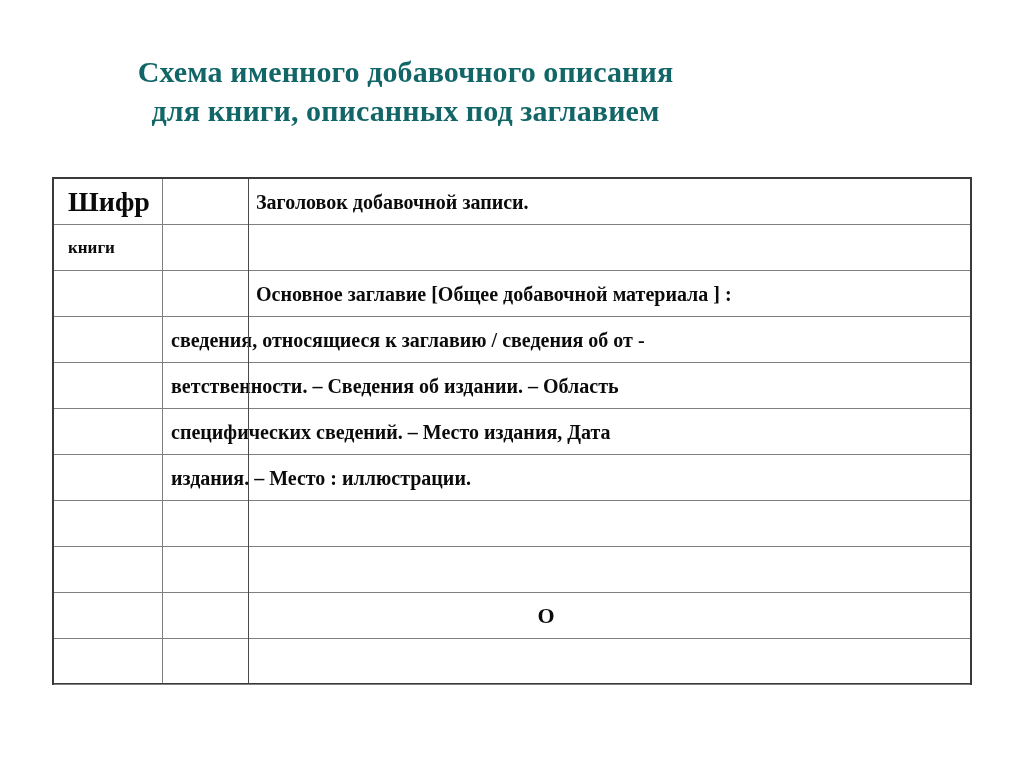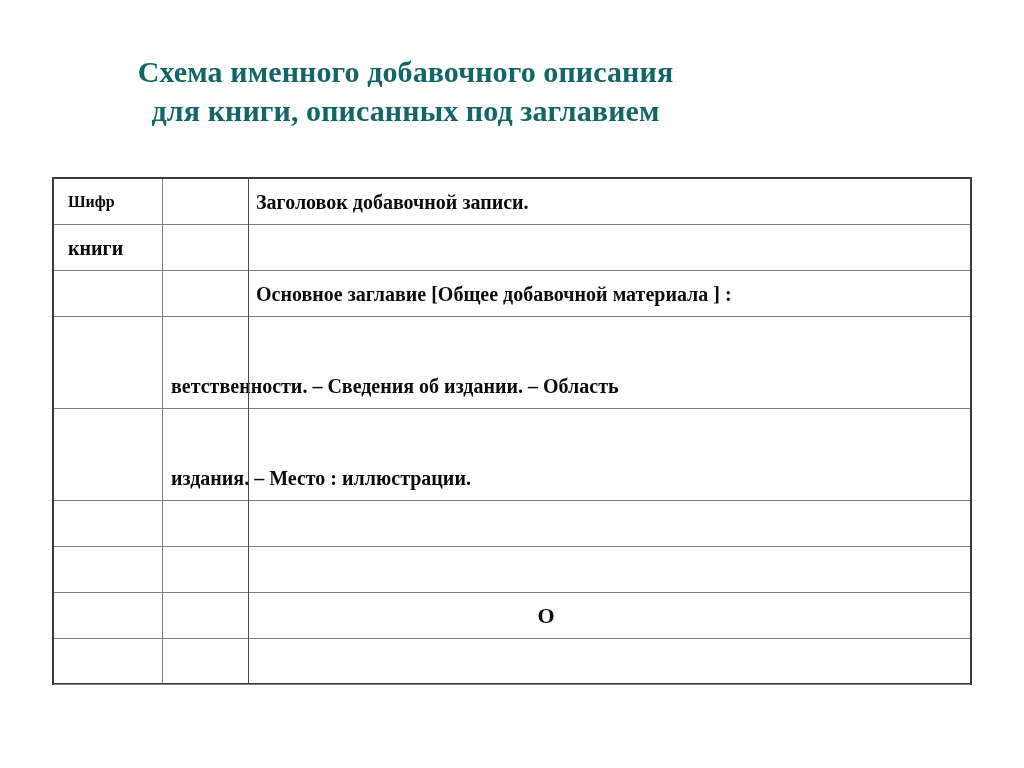--- a/index.html
+++ b/index.html
@@ -73,25 +73,25 @@
   .cell-text {
     position: absolute;
     font-weight: bold;
     color: #0b0b0b;
     white-space: nowrap;
     line-height: 46px;
     font-size: 19.5px;
   }
   .cell-text.code-label {
     left: 14px;
-    font-size: 16px;
+    font-size: 28px;
   }
   .cell-text.code-label-2 {
     left: 14px;
-    font-size: 20px;
+    font-size: 17px;
   }
   
   .cell-text.col3 {
     left: 202px;
     font-size: 20px;
   }
   .cell-text.col3-indent {
     left: 202px;
     font-size: 20px;
   }
@@ -128,25 +128,31 @@
   </div>
 
   <div class="row" style="top:46px;">
     <div class="cell-text code-label-2">книги</div>
   </div>
 
   <div class="row" style="top:92px;">
     <div class="cell-text col3-indent">Основное заглавие  [Общее добавочной материала ] :</div>
   </div>
 
+  <div class="row" style="top:138px;">
+    <div class="cell-text col2span">сведения, относящиеся к заглавию  /  сведения  об от -</div>
+  </div>
 
   <div class="row" style="top:184px;text-align:center;">
     <div class="cell-text col2span">ветственности.  –  Сведения об издании.  –  Область</div>
   </div>
 
+  <div class="row" style="top:230px;">
+    <div class="cell-text col2span">специфических сведений.  – Место издания,  Дата</div>
+  </div>
 
   <div class="row" style="top:276px;">
     <div class="cell-text col2span">издания.  –  Место : иллюстрации.</div>
   </div>
 
   <div class="row" style="top:322px;"></div>
 
   <div class="row" style="top:368px;"></div>
 
   <div class="row" style="top:414px;">

